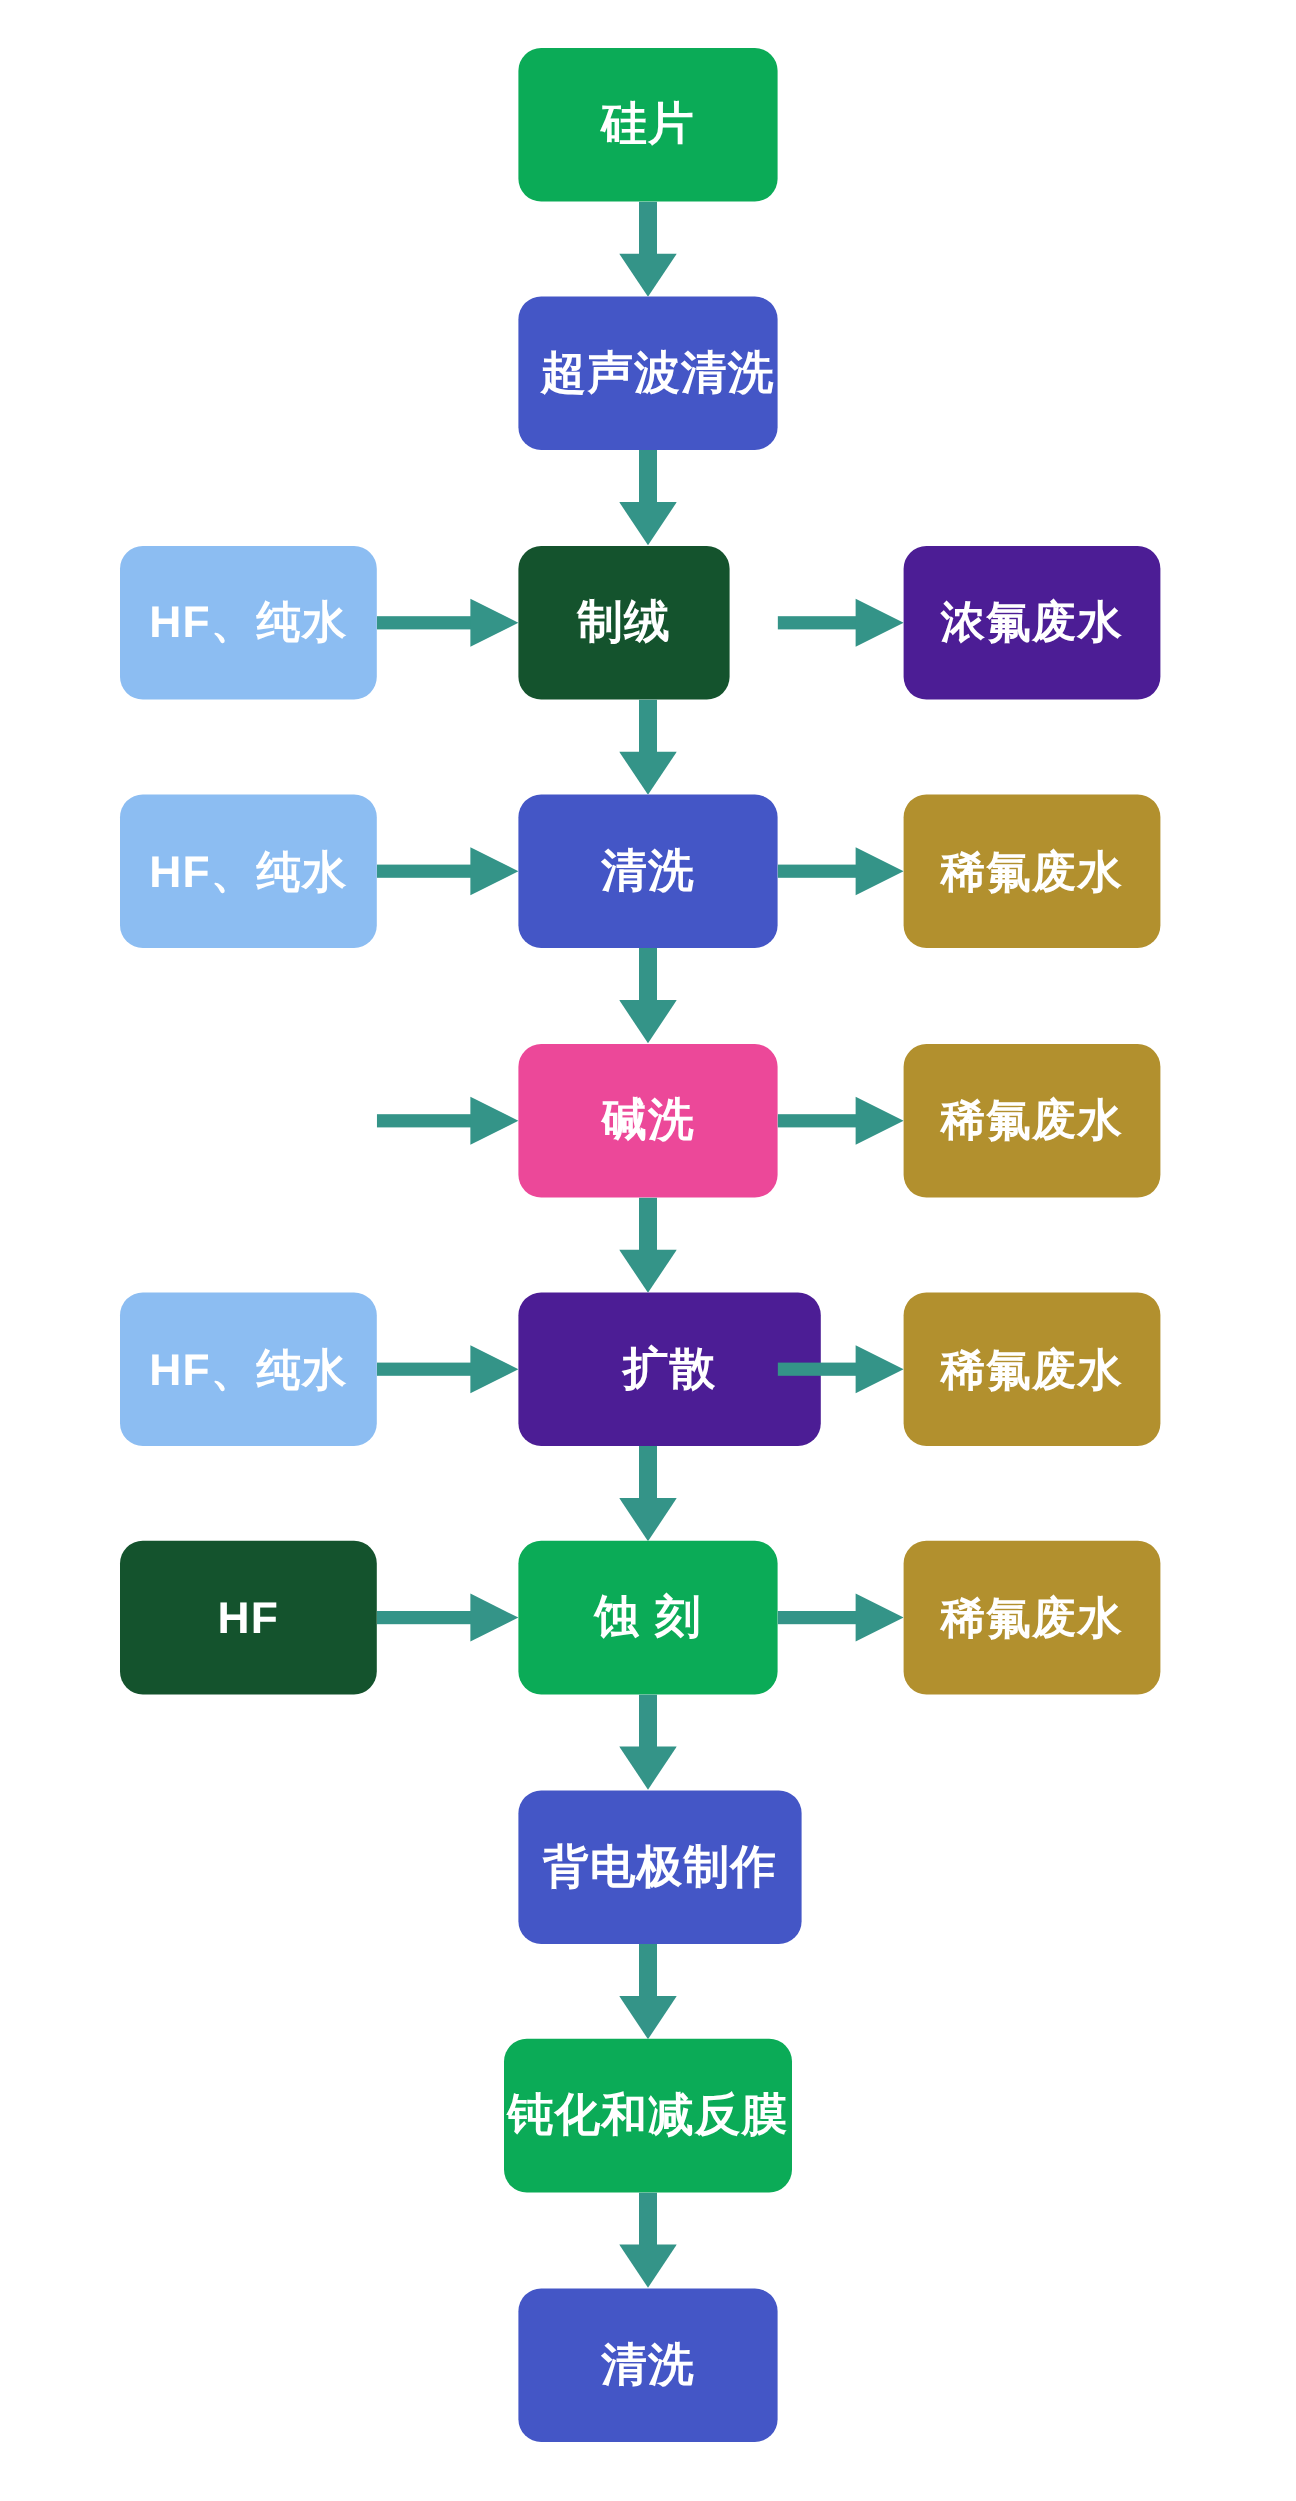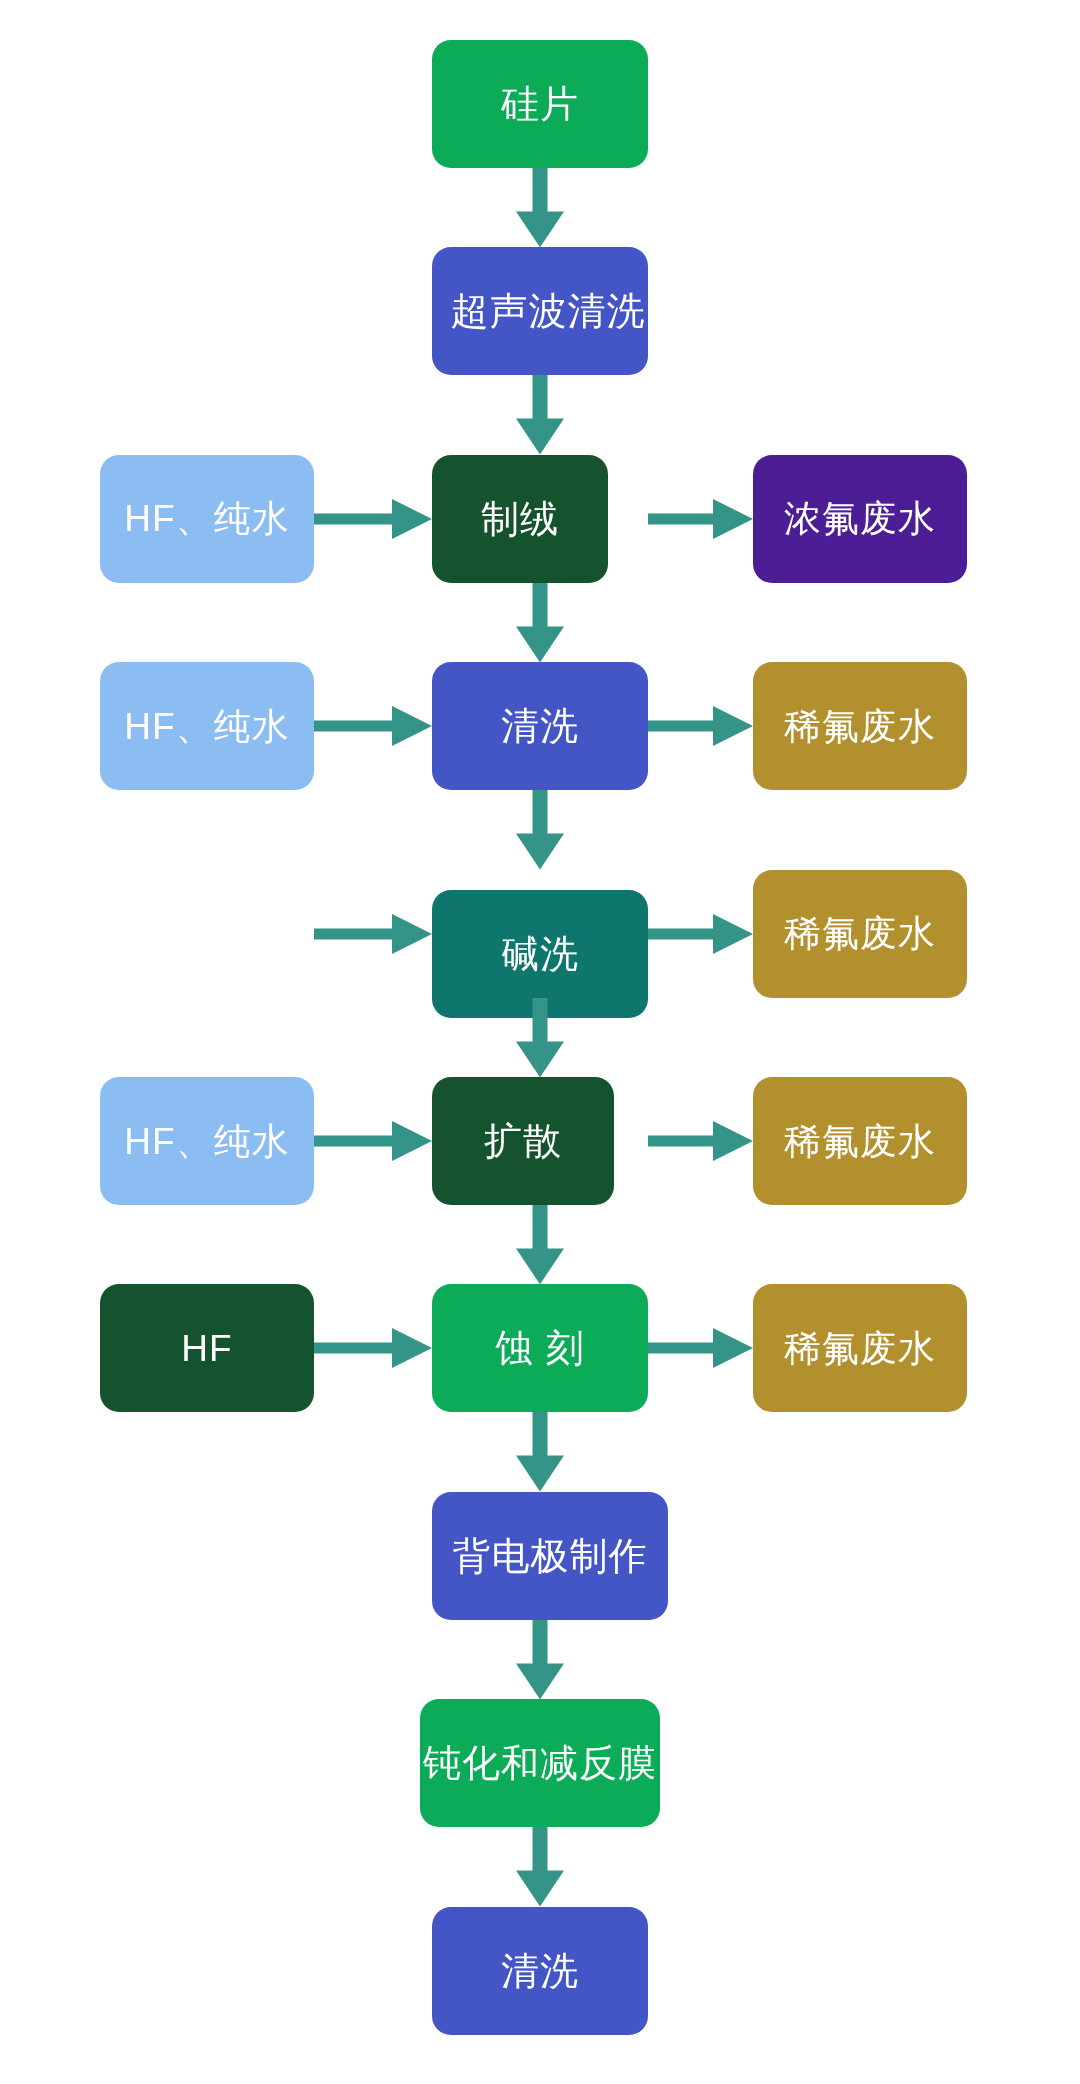--- a/index.html
+++ b/index.html
@@ -19,21 +19,21 @@
     position: absolute;
     height: 128px;
     border-radius: 19px;
     display: flex;
     align-items: center;
     justify-content: center;
     box-sizing: border-box;
   }
   .box .label {
     color: #ffffff;
-    font-weight: 400;
+    font-weight: 700;
     font-size: 38px;
     line-height: 1;
     text-align: center;
     white-space: nowrap;
     letter-spacing: 1px;
   }
   .side .label {
     font-size: 37px;
   }
   .arrow {
@@ -94,39 +94,39 @@
       <span class="label">稀氟废水</span>
     </div>
     <svg width="105" height="44" viewBox="0 0 105 44" class="arrow" style="left: 648px; top: 704.2px;">
       <rect x="0" y="16.5" width="67" height="11" fill="#349488"></rect>
       <polygon points="65,2 65,42 105,22" fill="#349488"></polygon>
     </svg>
     <svg width="48" height="79.4" viewBox="0 0 48 79.4" class="arrow" style="left: 516px; top: 790.2px;">
       <rect x="16.5" y="0" width="15" height="45.400000000000006" fill="#349488"></rect>
       <polygon points="0,43.400000000000006 48,43.400000000000006 24,79.4" fill="#349488"></polygon>
     </svg>
-    <div class="box main" style="left: 432px; top: 890px; width: 216px; background: #0f766e;">
+    <div class="box main" style="left: 432px; top: 870px; width: 216px; background: #ec4899;">
       <span class="label">碱洗</span>
     </div>
     <svg width="118" height="44" viewBox="0 0 118 44" class="arrow" style="left: 314px; top: 911.6px;">
       <rect x="0" y="16.5" width="80" height="11" fill="#349488"></rect>
       <polygon points="78,2 78,42 118,22" fill="#349488"></polygon>
     </svg>
     <div class="box side" style="left: 753px; top: 869.6px; width: 214px; background: rgb(178, 144, 46);">
       <span class="label">稀氟废水</span>
     </div>
     <svg width="105" height="44" viewBox="0 0 105 44" class="arrow" style="left: 648px; top: 911.6px;">
       <rect x="0" y="16.5" width="67" height="11" fill="#349488"></rect>
       <polygon points="65,2 65,42 105,22" fill="#349488"></polygon>
     </svg>
     <svg width="48" height="79.4" viewBox="0 0 48 79.4" class="arrow" style="left: 516px; top: 997.6px;">
       <rect x="16.5" y="0" width="15" height="45.400000000000006" fill="#349488"></rect>
       <polygon points="0,43.400000000000006 48,43.400000000000006 24,79.4" fill="#349488"></polygon>
     </svg>
-    <div class="box main" style="left: 432px; top: 1077px; width: 182px; background: #14532d;">
+    <div class="box main" style="left: 432px; top: 1077px; width: 252px; background: #4c1d95;">
       <span class="label">扩散</span>
     </div>
     <div class="box side" style="left: 100px; top: 1077px; width: 214px; background: rgb(140, 189, 242);">
       <span class="label">HF、纯水</span>
     </div>
     <svg width="118" height="44" viewBox="0 0 118 44" class="arrow" style="left: 314px; top: 1119px;">
       <rect x="0" y="16.5" width="80" height="11" fill="#349488"></rect>
       <polygon points="78,2 78,42 118,22" fill="#349488"></polygon>
     </svg>
     <div class="box side" style="left: 753px; top: 1077px; width: 214px; background: rgb(178, 144, 46);">

